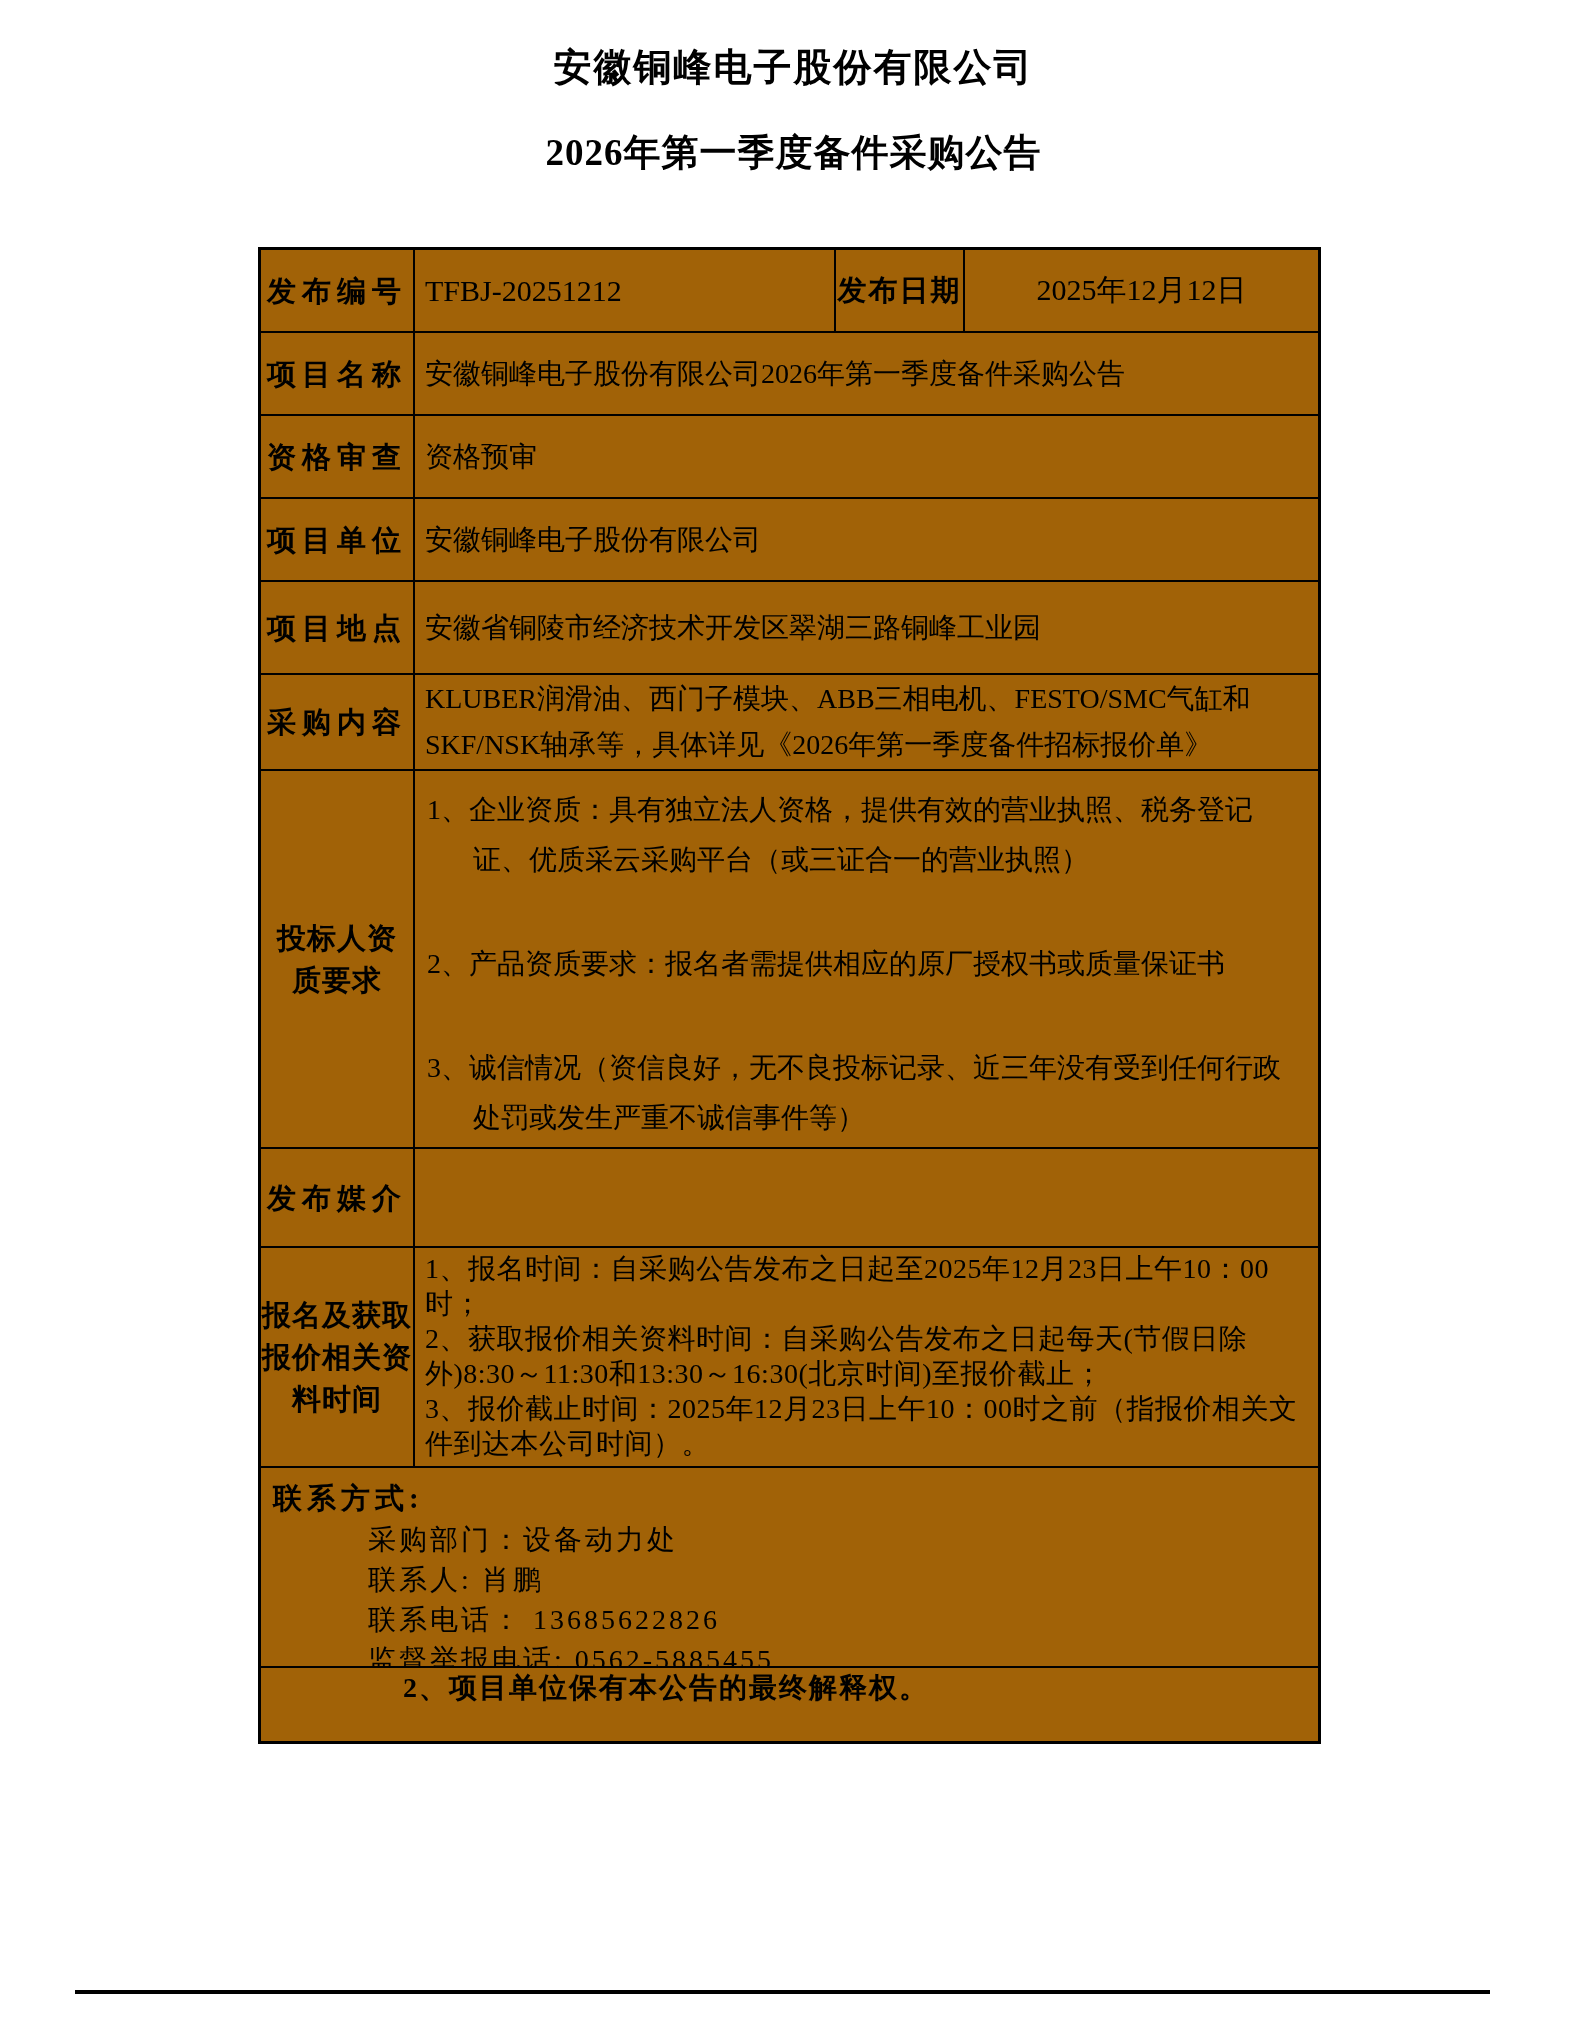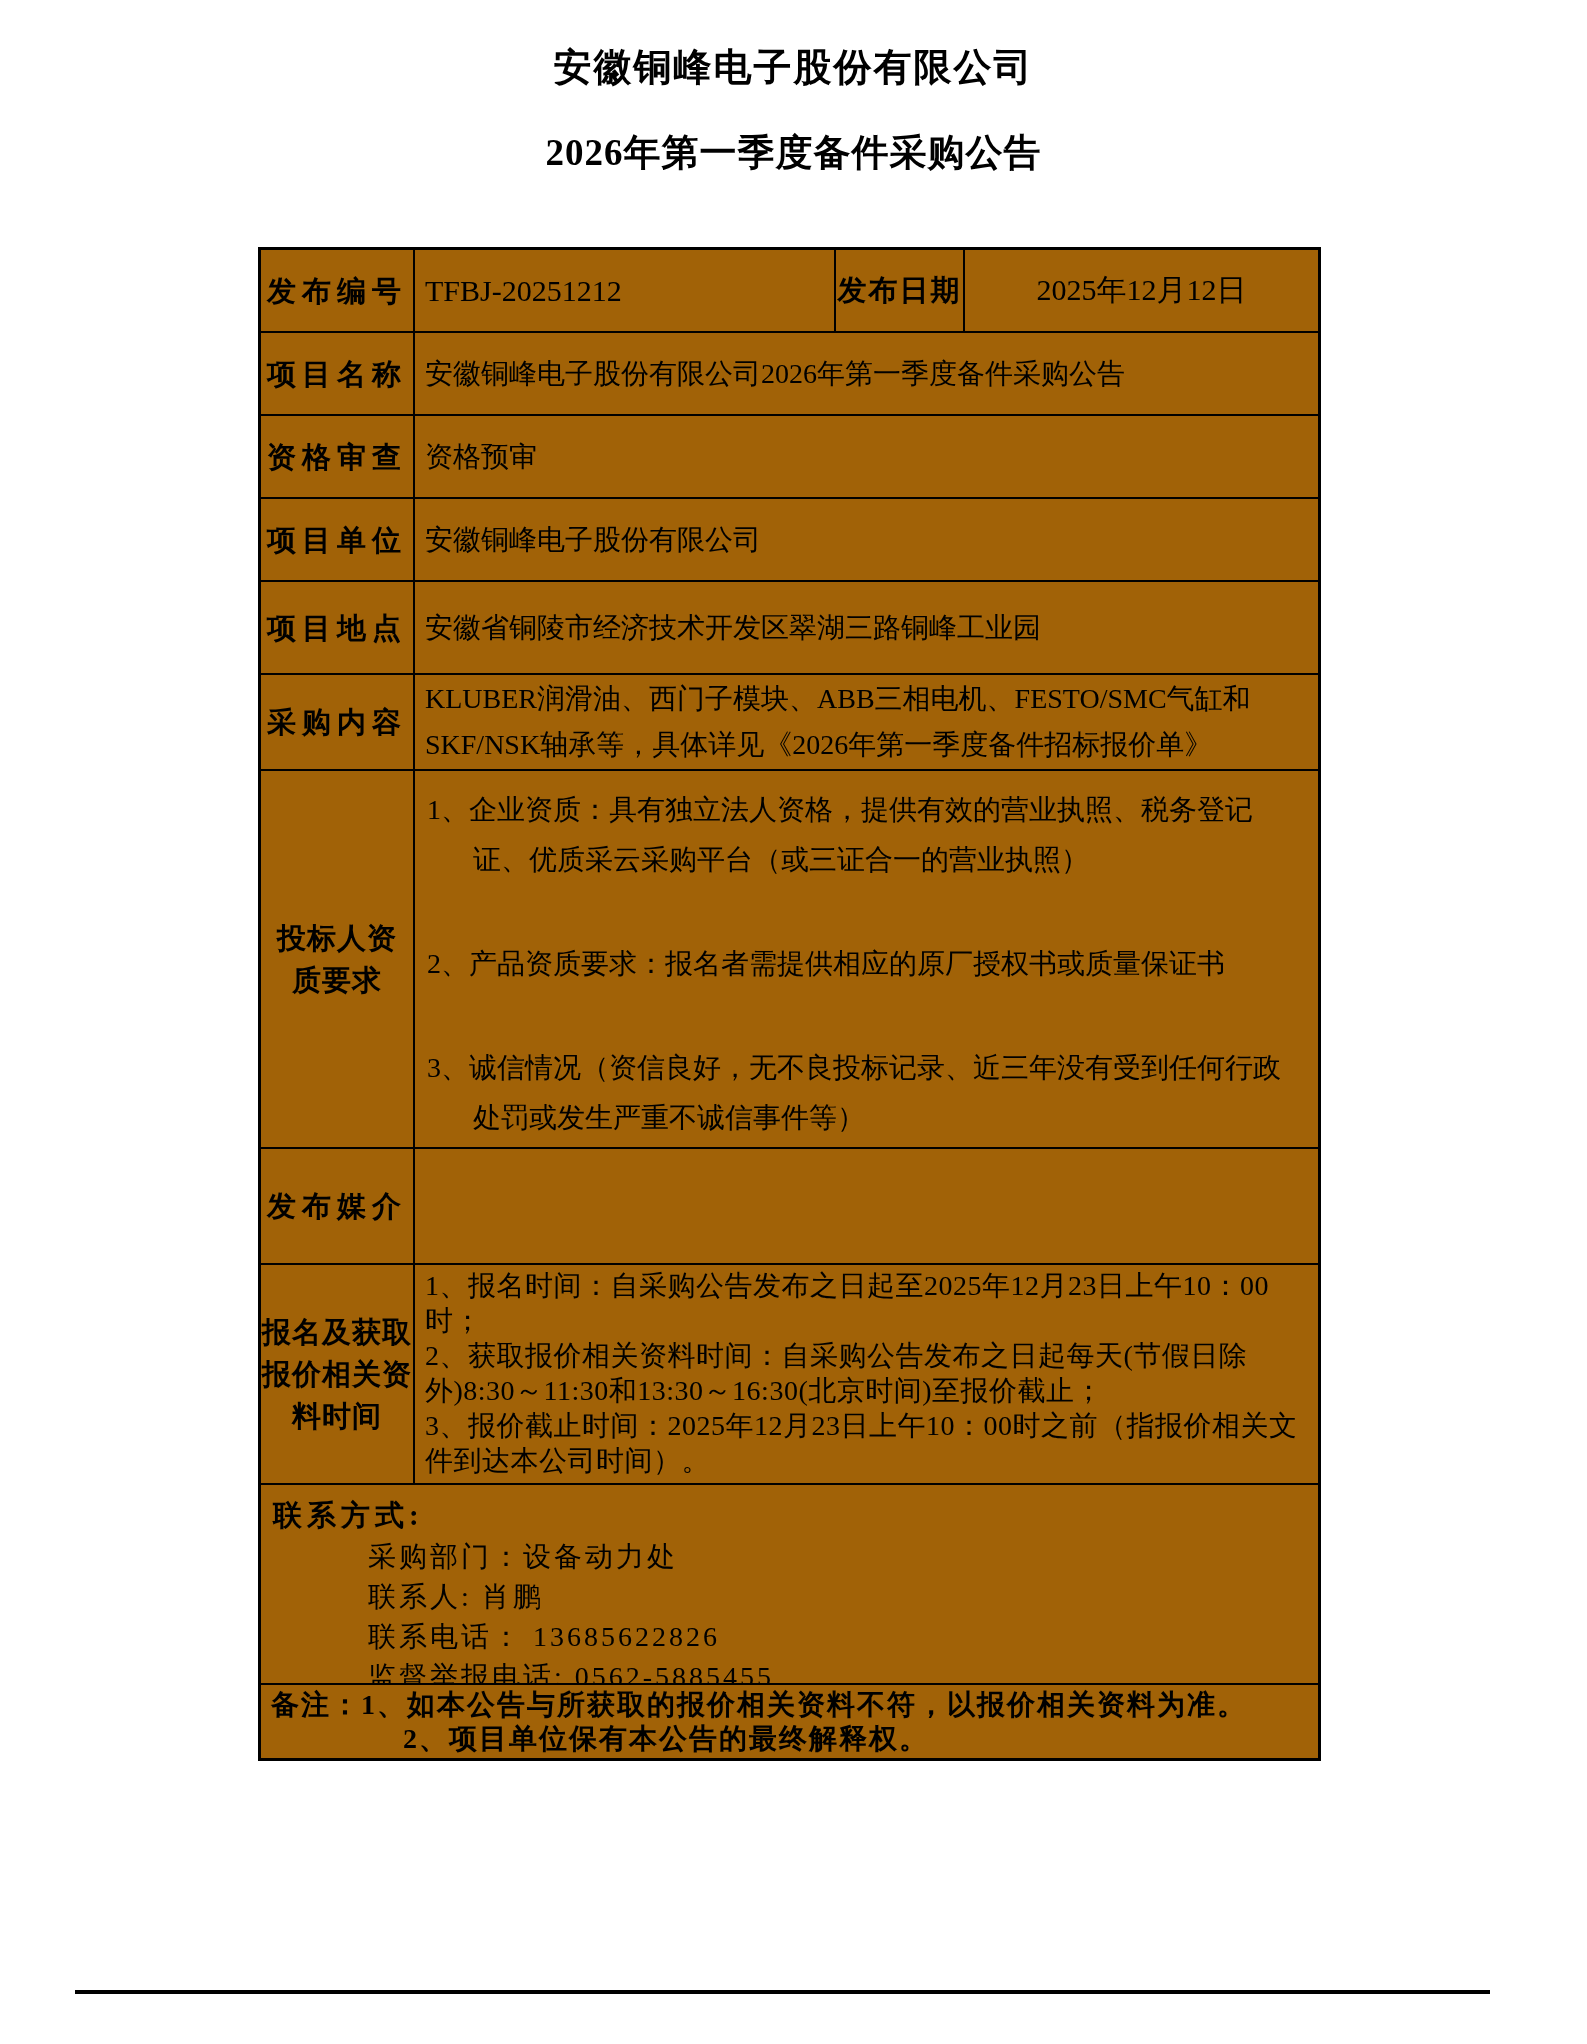--- a/index.html
+++ b/index.html
@@ -18,21 +18,21 @@
     position:absolute;top:128px;left:0;width:1587px;
     text-align:center;font-size:37px;font-weight:bold;letter-spacing:1px;
   }
   .tbl{
     position:absolute;left:258px;top:247px;width:1063px;
     border:3px solid #000;box-sizing:border-box;background:#a16207;
   }
   .row{display:flex;box-sizing:border-box;border-bottom:2px solid #000;overflow:hidden;}
   .row:last-child{border-bottom:none;}
   .r1{height:83px;} .r2{height:83px;} .r3{height:83px;} .r4{height:83px;}
-  .r5{height:93px;} .r6{height:96px;} .r7{height:378px;} .r8{height:116px;justify-content:space-between;}
+  .r5{height:93px;} .r6{height:96px;} .r7{height:378px;} .r8{height:99px;justify-content:space-between;}
   .r9{height:220px;} .r10{height:200px;} .r11{height:73px;}
   .lbl{
     width:154px;flex:0 0 154px;box-sizing:border-box;
     border-right:2px solid #000;
     display:flex;align-items:center;justify-content:center;
     font-weight:bold;font-size:29px;text-align:center;
     letter-spacing:6px;white-space:pre-line;line-height:42px;
   }
   .lbl.tight{letter-spacing:1px;}
   .val{
@@ -145,21 +145,20 @@
         <div class="contact-heading">联系方式:</div>
         <div class="contact-line">采购部门：设备动力处</div>
         <div class="contact-line">联系人: 肖鹏</div>
         <div class="contact-line">联系电话： 13685622826</div>
         <div class="contact-line">监督举报电话: 0562-5885455</div>
       </div>
     </div>
 
     <div class="row r11">
       <div class="remarks-cell">
-        <div class="remark-line">备注：1、如本公告与所获取的报价相关资料不符，以报价相关资料为准。</div>
         <div class="remark-line second">2、项目单位保有本公告的最终解释权。</div>
       </div>
     </div>
 
   </div>
 
   <div class="footer-rule"></div>
 
 </div>
 

